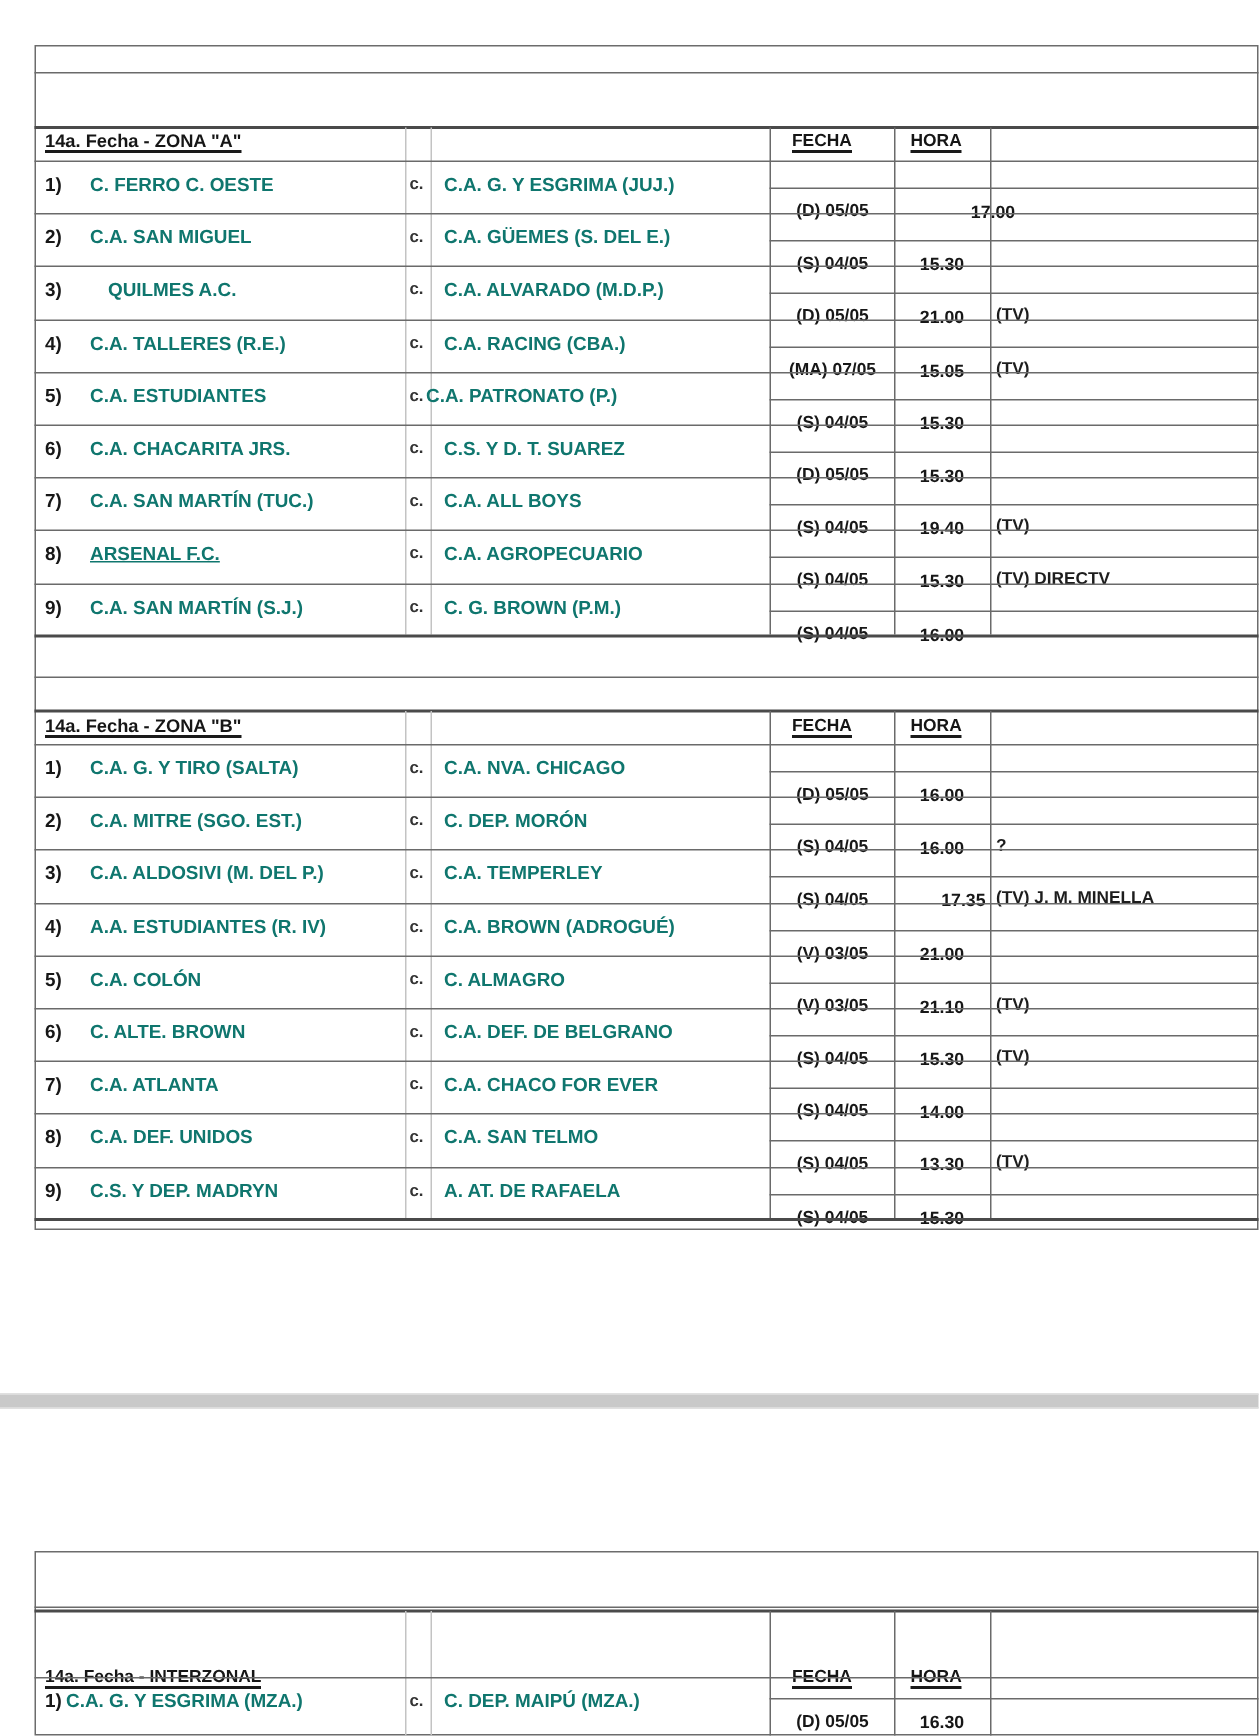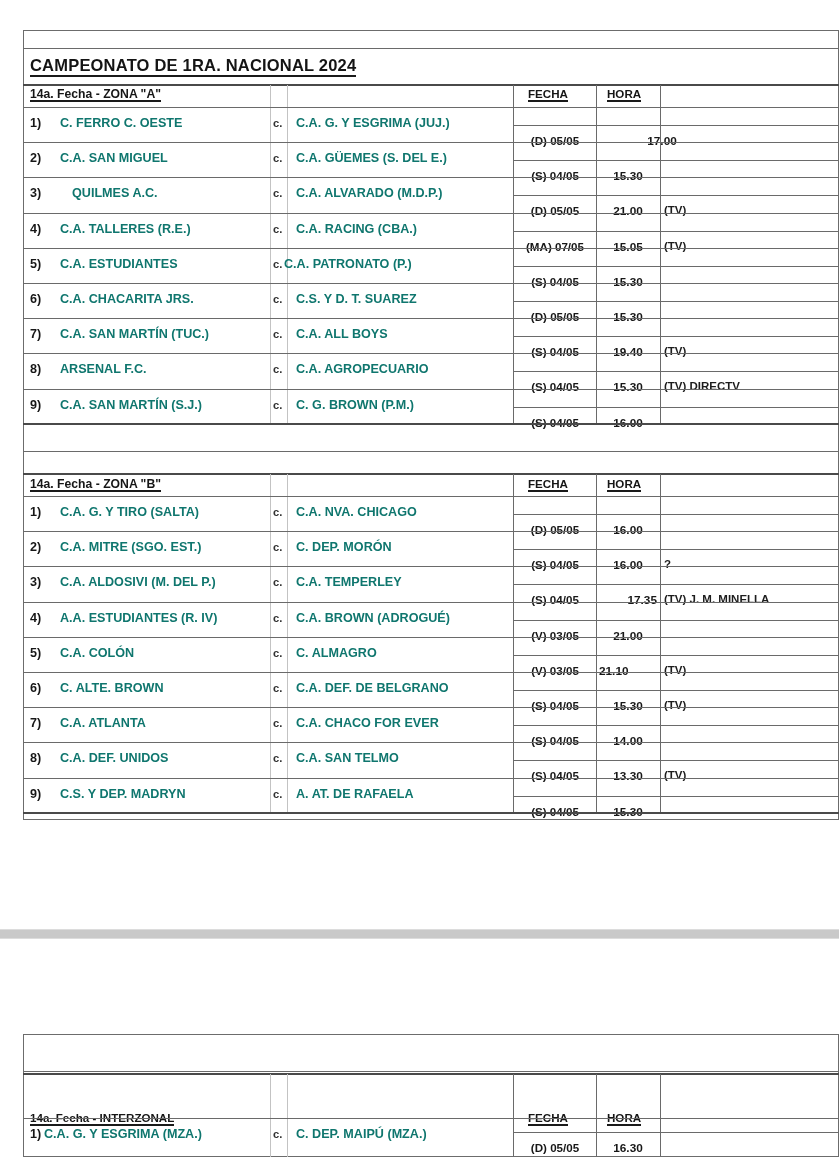--- a/index.html
+++ b/index.html
@@ -139,21 +139,20 @@
 </style>
 </head>
 <body>
 
 <div class="page">
 
   <div class="frame" style="left:23px; top:30px; width:816px; height:790px;"></div>
 
   <div class="h" style="left:23px; top:48px; width:816px;"></div>
 
-  <div class="title" style="left:30px; top:57px;">CAMPEONATO DE 1RA. NACIONAL 2024</div>
 
   <div class="h2" style="left:23px; top:84px; width:816px;"></div>
 
   <div class="zona-head" style="left:30px; top:88px;">14a. Fecha - ZONA "A"</div>
 
   <div class="vlight" style="left:270px; top:85px; height:338px;"></div>
   <div class="vlight" style="left:287px; top:85px; height:338px;"></div>
   <div class="v" style="left:513px; top:85px; height:338px;"></div>
   <div class="v" style="left:596px; top:85px; height:338px;"></div>
   <div class="v" style="left:660px; top:85px; height:338px;"></div>
@@ -209,21 +208,21 @@
       <div class="h" style="left: 23px; top: 318.2px; width: 816px;"></div>
       <div class="num" style="left: 30px; top: 327.2px;">7)</div>
       <div class="team" style="left: 60px; top: 327.2px;">C.A. SAN MARTÍN (TUC.)</div>
       <div class="vs" style="left: 273px; top: 328.2px;">c.</div>
       <div class="team" style="left: 296px; top: 327.2px;">C.A. ALL BOYS</div>
       <div class="fecha" style="left: 516px; top: 345.2px; width: 78px; text-align: center;">(S) 04/05</div>
       <div class="hora" style="left: 599px; top: 345.2px; width: 58px; text-align: center;">19.40</div>
       <div class="notes" style="left: 664px; top: 345.2px;">(TV)</div>
       <div class="h" style="left: 23px; top: 353.4px; width: 816px;"></div>
       <div class="num" style="left: 30px; top: 362.4px;">8)</div>
-      <div class="team" style="left: 60px; top: 362.4px;">ARSENAL F.C.</div>
+      <div class="team" style="left: 60px; top: 362.4px; text-decoration: underline;">ARSENAL F.C.</div>
       <div class="vs" style="left: 273px; top: 363.4px;">c.</div>
       <div class="team" style="left: 296px; top: 362.4px;">C.A. AGROPECUARIO</div>
       <div class="fecha" style="left: 516px; top: 380.4px; width: 78px; text-align: center;">(S) 04/05</div>
       <div class="hora" style="left: 599px; top: 380.4px; width: 58px; text-align: center;">15.30</div>
       <div class="notes" style="left: 664px; top: 380.4px;">(TV)   DIRECTV</div>
       <div class="h" style="left: 23px; top: 388.6px; width: 816px;"></div>
       <div class="num" style="left: 30px; top: 397.6px;">9)</div>
       <div class="team" style="left: 60px; top: 397.6px;">C.A. SAN MARTÍN (S.J.)</div>
       <div class="vs" style="left: 273px; top: 398.6px;">c.</div>
       <div class="team" style="left: 296px; top: 397.6px;">C. G. BROWN (P.M.)</div>
@@ -285,21 +284,21 @@
       <div class="vs" style="left: 273px; top: 611.6px;">c.</div>
       <div class="team" style="left: 296px; top: 610.6px;">C.A. BROWN (ADROGUÉ)</div>
       <div class="fecha" style="left: 516px; top: 628.6px; width: 78px; text-align: center;">(V) 03/05</div>
       <div class="hora" style="left: 599px; top: 628.6px; width: 58px; text-align: center;">21.00</div>
       <div class="h" style="left: 23px; top: 636.8px; width: 816px;"></div>
       <div class="num" style="left: 30px; top: 645.8px;">5)</div>
       <div class="team" style="left: 60px; top: 645.8px;">C.A. COLÓN</div>
       <div class="vs" style="left: 273px; top: 646.8px;">c.</div>
       <div class="team" style="left: 296px; top: 645.8px;">C. ALMAGRO</div>
       <div class="fecha" style="left: 516px; top: 663.8px; width: 78px; text-align: center;">(V) 03/05</div>
-      <div class="hora" style="left: 599px; top: 663.8px; width: 58px; text-align: left;">21.10</div>
+      <div class="hora" style="left: 599px; top: 663.8px; width: 58px; text-align: center;">21.10</div>
       <div class="notes" style="left: 664px; top: 663.8px;">(TV)</div>
       <div class="h" style="left: 23px; top: 672px; width: 816px;"></div>
       <div class="num" style="left: 30px; top: 681px;">6)</div>
       <div class="team" style="left: 60px; top: 681px;">C. ALTE. BROWN</div>
       <div class="vs" style="left: 273px; top: 682px;">c.</div>
       <div class="team" style="left: 296px; top: 681px;">C.A. DEF. DE BELGRANO</div>
       <div class="fecha" style="left: 516px; top: 699px; width: 78px; text-align: center;">(S) 04/05</div>
       <div class="hora" style="left: 599px; top: 699px; width: 58px; text-align: center;">15.30</div>
       <div class="notes" style="left: 664px; top: 699px;">(TV)</div>
       <div class="h" style="left: 23px; top: 707.2px; width: 816px;"></div>

